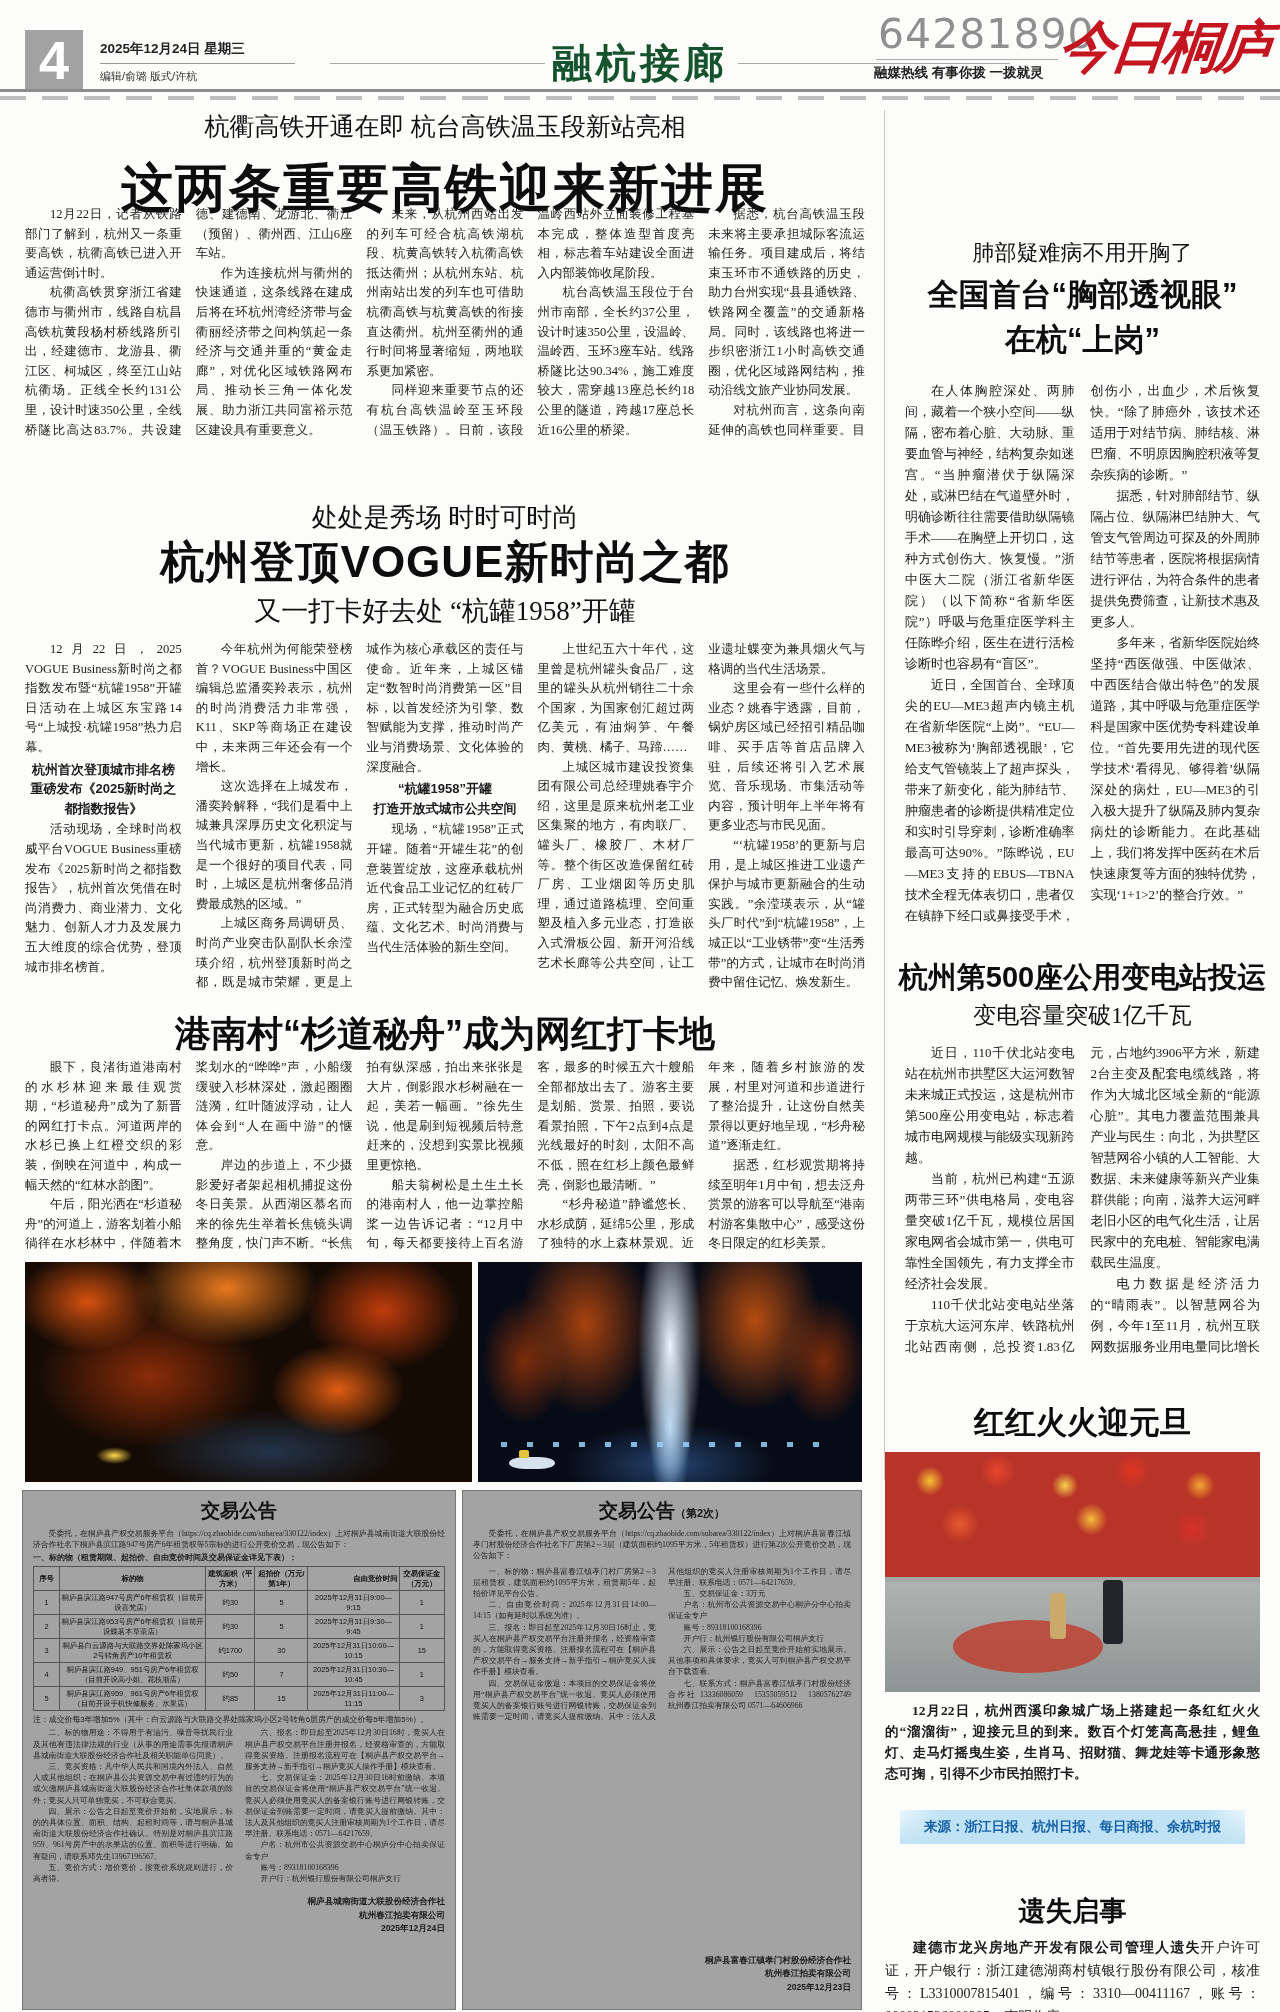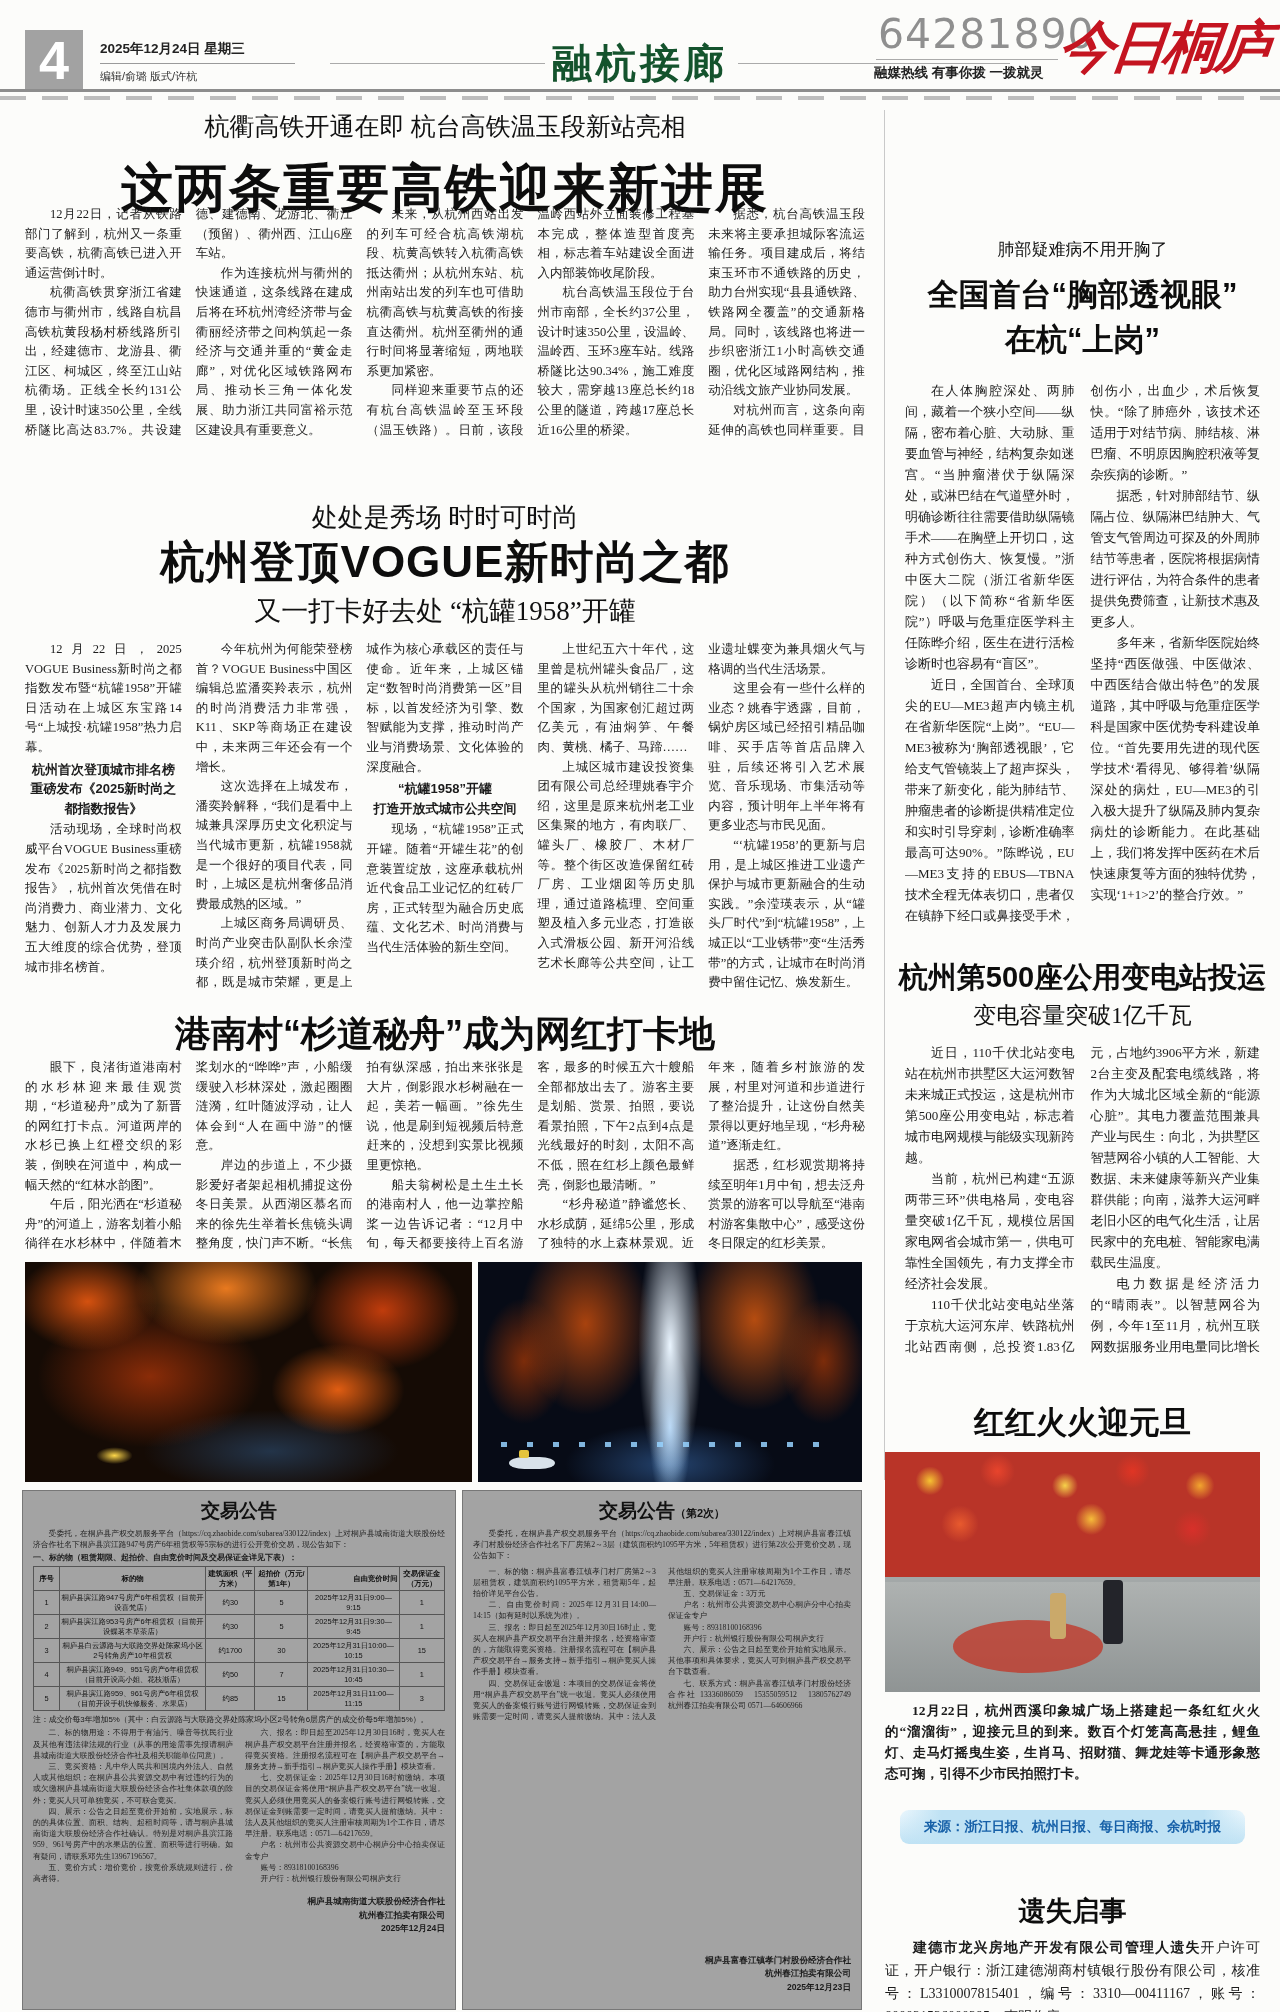--- a/index.html
+++ b/index.html
@@ -139,21 +139,21 @@
       <p>12月22日，记者从铁路部门了解到，杭州又一条重要高铁，杭衢高铁已进入开通运营倒计时。</p>
       <p>杭衢高铁贯穿浙江省建德市与衢州市，线路自杭昌高铁杭黄段杨村桥线路所引出，经建德市、龙游县、衢江区、柯城区，终至江山站杭衢场。正线全长约131公里，设计时速350公里，全线桥隧比高达83.7%。共设建德、建德南、龙游北、衢江（预留）、衢州西、江山6座车站。</p>
       <p>作为连接杭州与衢州的快速通道，这条线路在建成后将在环杭州湾经济带与金衢丽经济带之间构筑起一条经济与交通并重的“黄金走廊”，对优化区域铁路网布局、推动长三角一体化发展、助力浙江共同富裕示范区建设具有重要意义。</p>
       <p>未来，从杭州西站出发的列车可经合杭高铁湖杭段、杭黄高铁转入杭衢高铁抵达衢州；从杭州东站、杭州南站出发的列车也可借助杭衢高铁与杭黄高铁的衔接直达衢州。杭州至衢州的通行时间将显著缩短，两地联系更加紧密。</p>
       <p>同样迎来重要节点的还有杭台高铁温岭至玉环段（温玉铁路）。日前，该段温岭西站外立面装修工程基本完成，整体造型首度亮相，标志着车站建设全面进入内部装饰收尾阶段。</p>
       <p>杭台高铁温玉段位于台州市南部，全长约37公里，设计时速350公里，设温岭、温岭西、玉环3座车站。线路桥隧比达90.34%，施工难度较大，需穿越13座总长约18公里的隧道，跨越17座总长近16公里的桥梁。</p>
       <p>据悉，杭台高铁温玉段未来将主要承担城际客流运输任务。项目建成后，将结束玉环市不通铁路的历史，助力台州实现“县县通铁路、铁路网全覆盖”的交通新格局。同时，该线路也将进一步织密浙江1小时高铁交通圈，优化区域路网结构，推动沿线文旅产业协同发展。</p>
       <p>对杭州而言，这条向南延伸的高铁也同样重要。目前正在建设的杭州机场高铁已明确将与杭台高铁衔接。未来，从杭州萧山机场站出发的列车，可一路沿杭台高铁及温玉段直达台州南部，显著增强杭州“空铁联运”体系的覆盖能力。</p>
     </div>
 
-  <div class="abs kicker center" style="left:905px;top:238px;width:355px;font-size:17px;">肺部疑难病不用开胸了</div>
+  <div class="abs kicker center" style="left:905px;top:238px;width:355px;font-size:22px;">肺部疑难病不用开胸了</div>
   <div class="abs bighead center" style="left:895px;top:272px;width:375px;font-size:31px;line-height:45px;">
     <span style="display:block">全国首台“胸部透视眼”</span>
     <span style="display:block">在杭“上岗”</span>
   </div>
   <div class="abs body body13 cols-2" style="left:905px;top:380px;width:355px;height:570px;">
       <p>在人体胸腔深处、两肺间，藏着一个狭小空间——纵隔，密布着心脏、大动脉、重要血管与神经，结构复杂如迷宫。“当肿瘤潜伏于纵隔深处，或淋巴结在气道壁外时，明确诊断往往需要借助纵隔镜手术——在胸壁上开切口，这种方式创伤大、恢复慢。”浙中医大二院（浙江省新华医院）（以下简称“省新华医院”）呼吸与危重症医学科主任陈晔介绍，医生在进行活检诊断时也容易有“盲区”。</p>
       <p>近日，全国首台、全球顶尖的EU—ME3超声内镜主机在省新华医院“上岗”。“EU—ME3被称为‘胸部透视眼’，它给支气管镜装上了超声探头，带来了新变化，能为肺结节、肿瘤患者的诊断提供精准定位和实时引导穿刺，诊断准确率最高可达90%。”陈晔说，EU—ME3支持的EBUS—TBNA技术全程无体表切口，患者仅在镇静下经口或鼻接受手术，创伤小，出血少，术后恢复快。“除了肺癌外，该技术还适用于对结节病、肺结核、淋巴瘤、不明原因胸腔积液等复杂疾病的诊断。”</p>
       <p>据悉，针对肺部结节、纵隔占位、纵隔淋巴结肿大、气管支气管周边可探及的外周肺结节等患者，医院将根据病情进行评估，为符合条件的患者提供免费筛查，让新技术惠及更多人。</p>
       <p>多年来，省新华医院始终坚持“西医做强、中医做浓、中西医结合做出特色”的发展道路，其中呼吸与危重症医学科是国家中医优势专科建设单位。“首先要用先进的现代医学技术‘看得见、够得着’纵隔深处的病灶，EU—ME3的引入极大提升了纵隔及肺内复杂病灶的诊断能力。在此基础上，我们将发挥中医药在术后快速康复等方面的独特优势，实现‘1+1&gt;2’的整合疗效。”</p>
     </div>
@@ -203,21 +203,21 @@
   <div class="abs bighead center" style="left:895px;top:1402px;width:375px;font-size:31px;">红红火火迎元旦</div>
   <div class="abs photo photo3" style="left:885px;top:1452px;width:375px;height:240px;">
     <div class="pave"></div>
     <div class="decal"></div>
     <div class="fig figA"></div>
     <div class="fig figB"></div>
   </div>
   <div class="abs caption" style="left:885px;top:1700px;width:375px;">
     <p>12月22日，杭州西溪印象城广场上搭建起一条红红火火的“溜溜街”，迎接元旦的到来。数百个灯笼高高悬挂，鲤鱼灯、走马灯摇曳生姿，生肖马、招财猫、舞龙娃等卡通形象憨态可掬，引得不少市民拍照打卡。</p>
   </div>
-  <div class="abs sourcebar" style="left:900px;top:1810px;width:345px;border-radius:9px;">来源：浙江日报、杭州日报、每日商报、余杭时报</div>
+  <div class="abs sourcebar" style="left:900px;top:1810px;width:345px;">来源：浙江日报、杭州日报、每日商报、余杭时报</div>
 
   <div class="abs bighead center" style="left:885px;top:1893px;width:375px;font-size:27px;">遗失启事</div>
   <div class="abs lostbody" style="left:885px;top:1936px;width:375px;">
     <b>建德市龙兴房地产开发有限公司管理人遗失</b><span>开户许可证，开户银行：浙江建德湖商村镇银行股份有限公司，核准号：L3310007815401，编号：3310—00411167，账号：800021526000295，声明作废。</span>
   </div>
 
   <div class="abs nbox" style="left:22px;top:1490px;width:434px;height:520px;">
     <div class="ntitle">交易公告</div>
     <div class="fineprint">
         <p>受委托，在桐庐县产权交易服务平台（https://cq.zhaobide.com/subarea/330122/index）上对桐庐县城南街道大联股份经济合作社名下桐庐县滨江路947号房产6年租赁权等5宗标的进行公开竞价交易，现公告如下：</p>

